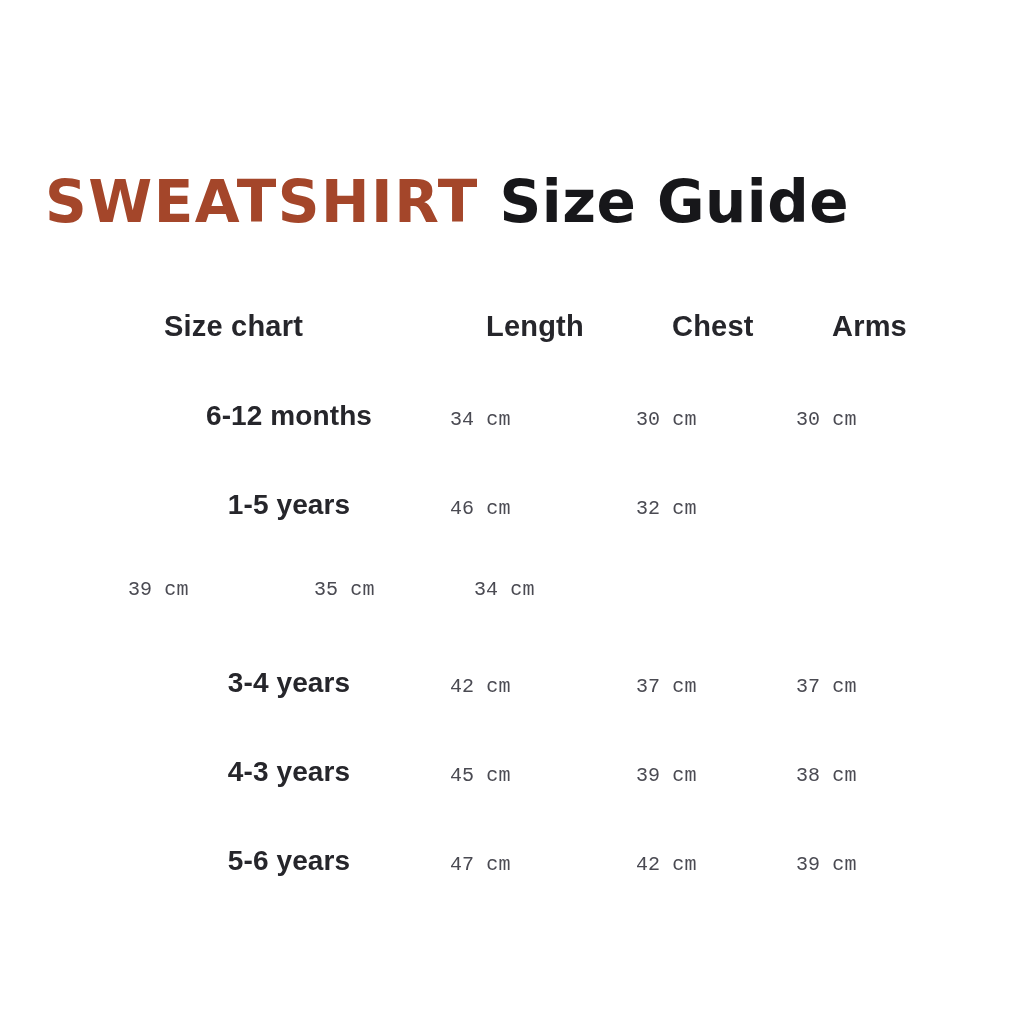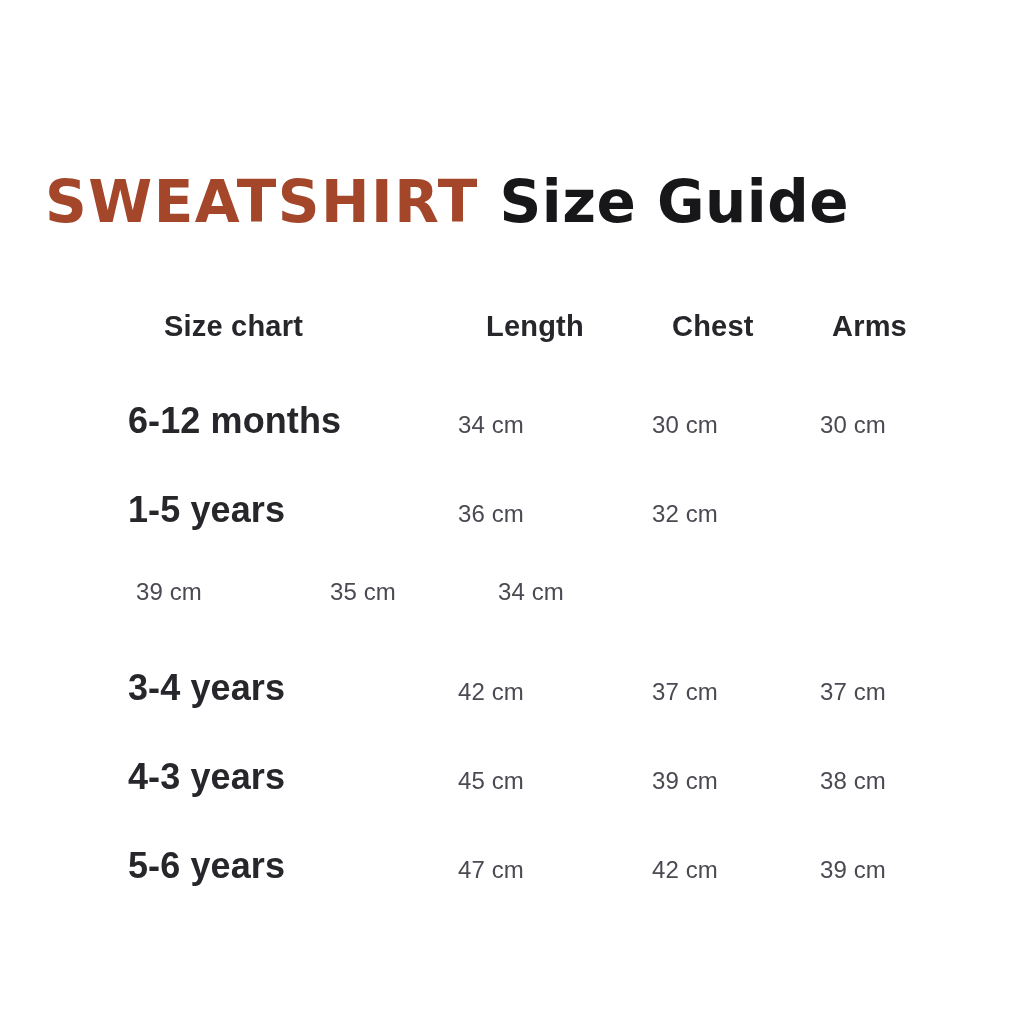--- a/index.html
+++ b/index.html
@@ -85,32 +85,32 @@
     color: #26262b;
     letter-spacing: 0.2px;
   }
   .head-size {
     padding-left: 8px;
     margin-left: 28px;
   }
 
   .size-text {
     font-family: "Liberation Sans", sans-serif;
-    font-size: 36px;
+    font-size: 28px;
     font-weight: bold;
     color: #26262b;
     letter-spacing: 0.1px;
+    text-align: center;
   }
   .meas-text {
-    font-family: Liberation Sans, sans-serif;
-    font-size: 24px;
+    font-family: Liberation Mono, monospace;
+    font-size: 20px;
     font-weight: normal;
     color: #4a4a52;
     letter-spacing: 0.1px;
-    margin-left: 8px;
   }
 </style>
 </head>
 <body>
 
 <div class="page">
 
   <div class="title-wrap">
     <span class="title-accent">SWEATSHIRT</span><span class="title-rest"> Size Guide</span>
   </div>
@@ -126,21 +126,21 @@
 
     <div class="row">
       <div class="cell-size size-text">6-12 months</div>
       <div class="cell-length meas-text">34 cm</div>
       <div class="cell-chest meas-text">30 cm</div>
       <div class="cell-arms meas-text">30 cm</div>
     </div>
 
     <div class="row">
       <div class="cell-size size-text">1-5 years</div>
-      <div class="cell-length meas-text">36 cm</div>
+      <div class="cell-length meas-text">46 cm</div>
       <div class="cell-arms meas-text">32 cm</div>
     </div>
 
     <div class="row">
       <div class="cell-length meas-text">39 cm</div>
       <div class="cell-chest meas-text">35 cm</div>
       <div class="cell-arms meas-text">34 cm</div>
     </div>
 
     <div class="row">

